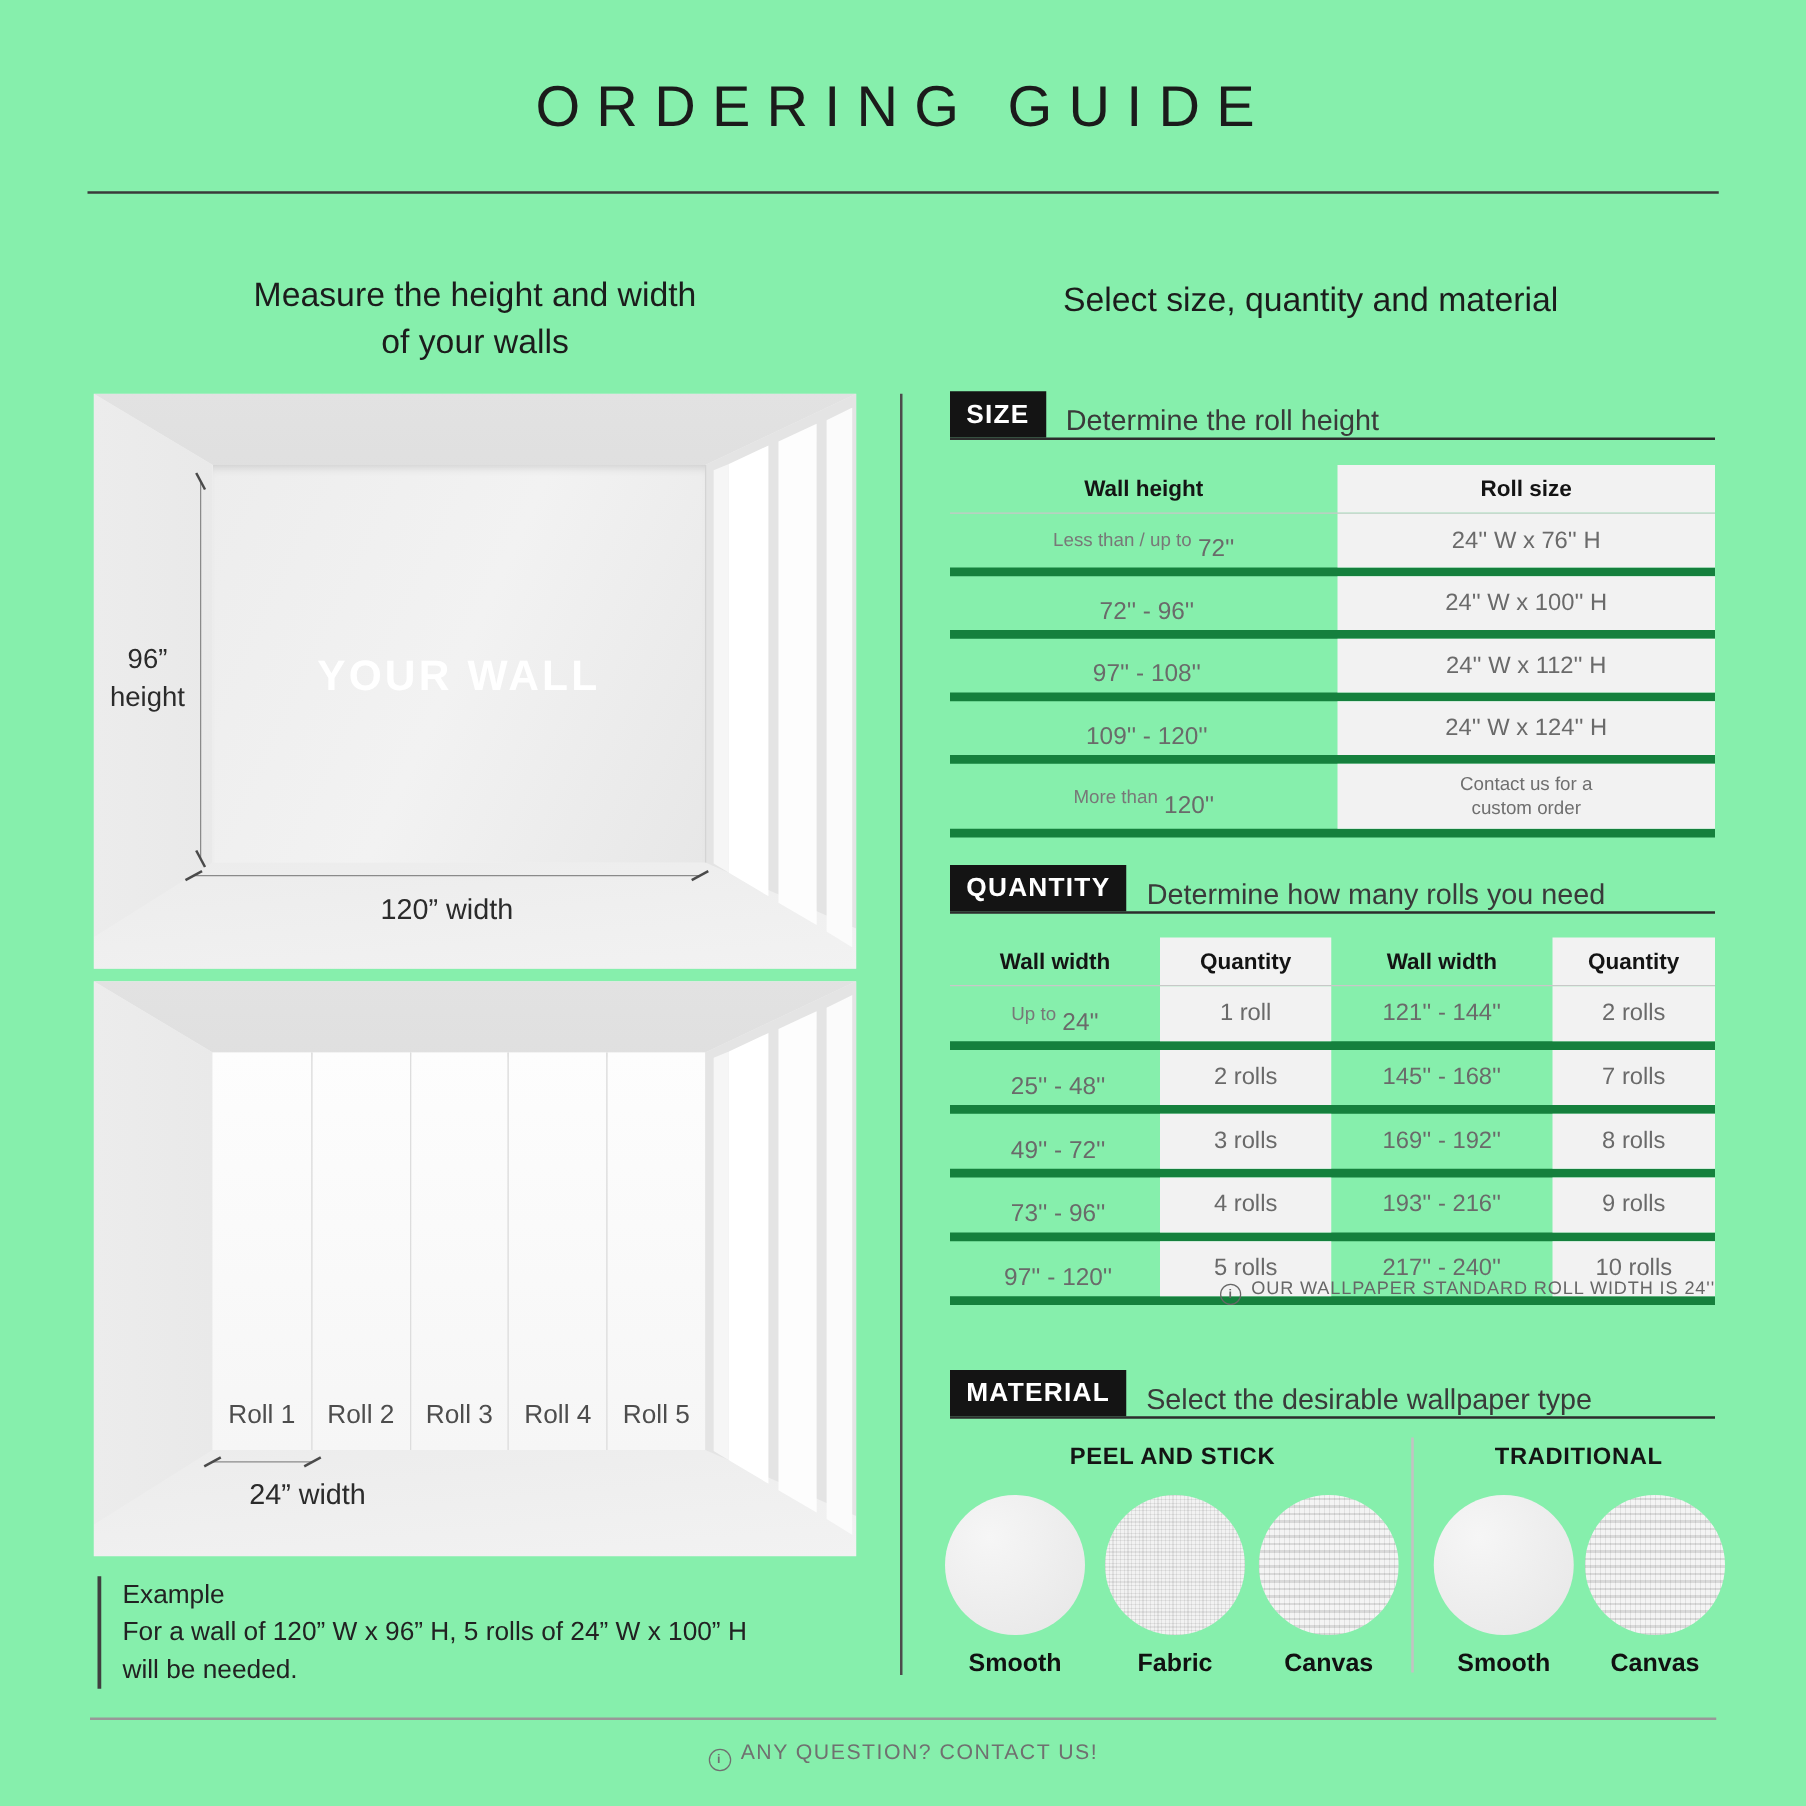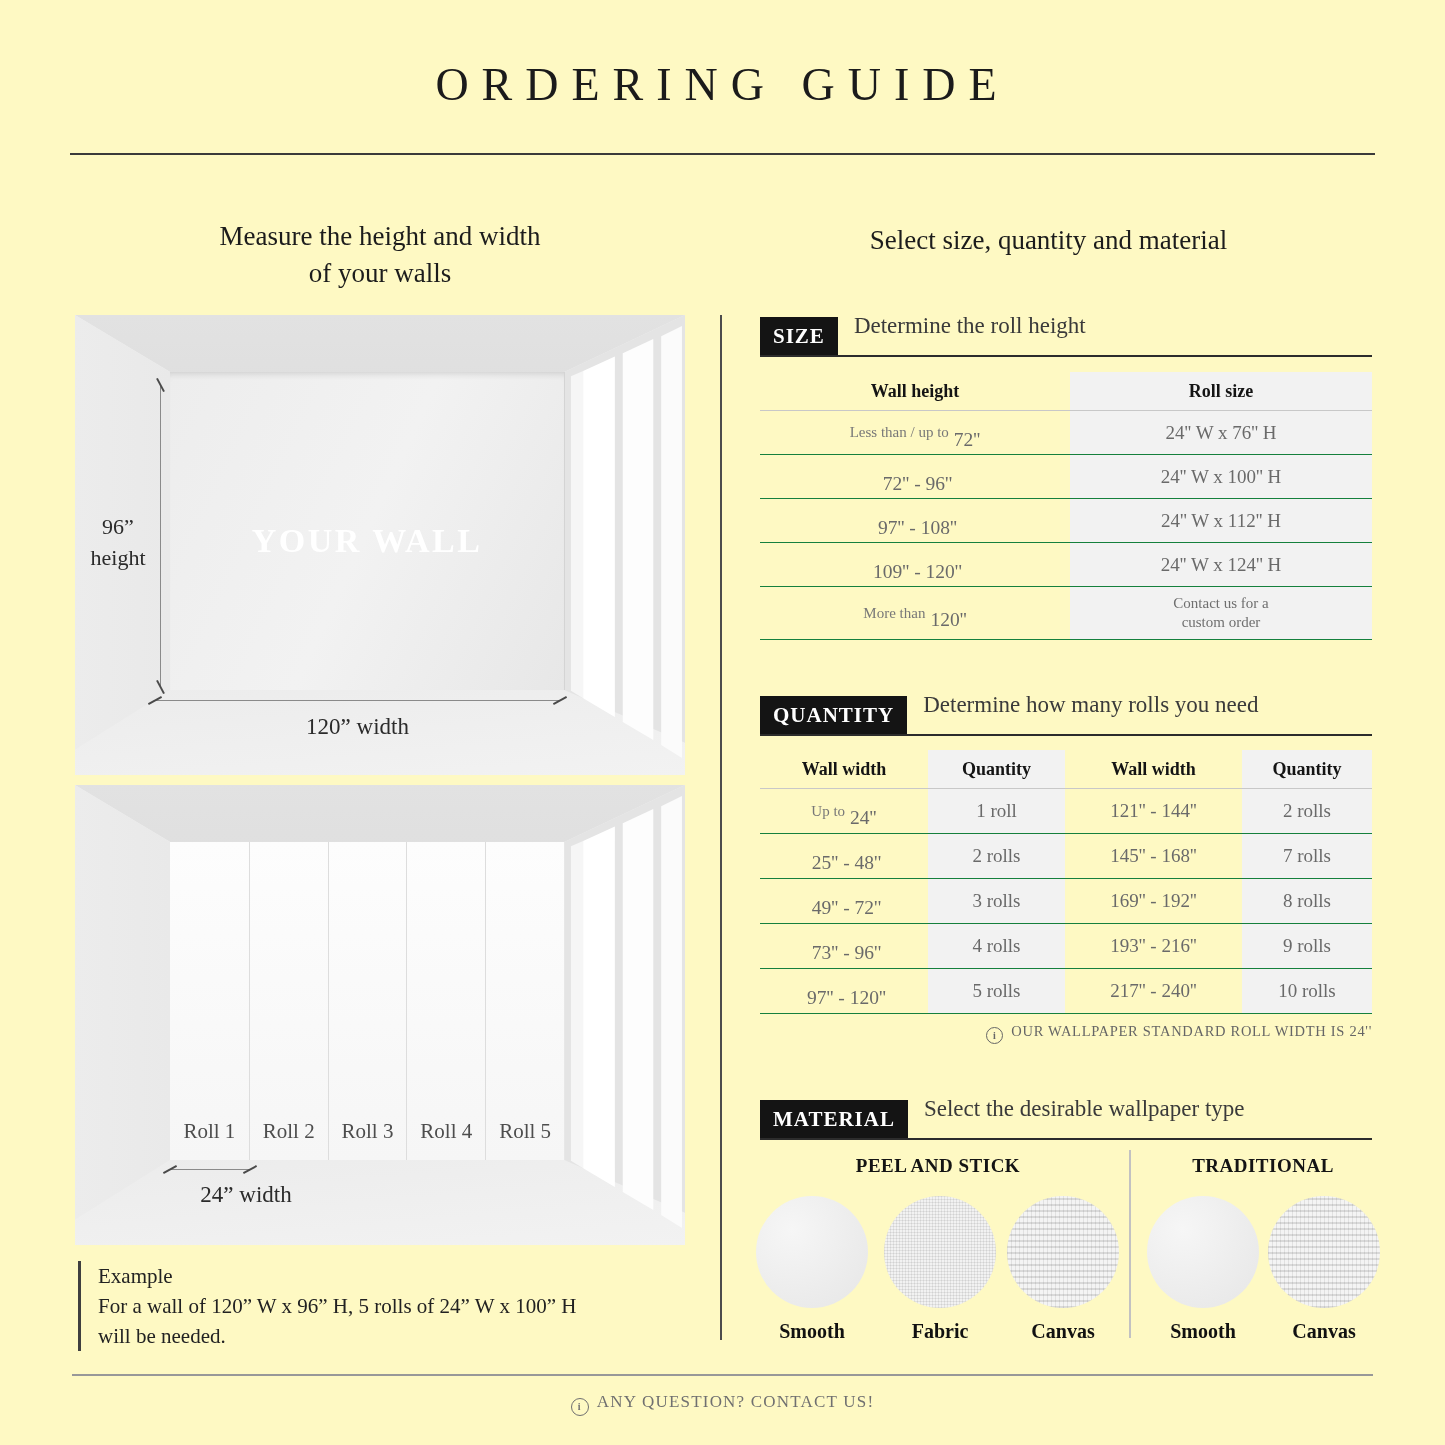--- a/index.html
+++ b/index.html
@@ -1,18 +1,18 @@
 <!DOCTYPE html>
 <html><head>
 <meta charset="utf-8">
 <style>
   html,body { margin:0; padding:0; background:#ffffff; }
   .canvas {
-    position:relative; width:1445px; height:1445px; background:#fef9c3;
-    font-family:Liberation Serif, serif; overflow:hidden; color:#1c1c1c;
+    position:relative; width:1445px; height:1445px; background:#86efac;
+    font-family:Liberation Sans, sans-serif; overflow:hidden; color:#1c1c1c;
   }
 
   
   .title {
     position:absolute; top:58px; left:0; width:100%; text-align:center;
     font-size:46px; letter-spacing:13px; font-weight:400; color:#1b1b1b;
   }
   .top-rule { position:absolute; left:70px; top:153px; width:1305px; height:2px; background:#3a3a3a; }
 
   
@@ -67,26 +67,26 @@
   .your-wall    { position:absolute; left:95px; top:207px; width:394px; text-align:center; font-size:34px; font-weight:700; letter-spacing:2.5px; color:#ffffff; }
   .width-label  { position:absolute; left:80px; top:399px; width:405px; text-align:center; font-size:23px; color:#2b2b2b; }
   .width-label-24 { position:absolute; left:86px; top:397px; width:170px; text-align:center; font-size:23px; color:#2b2b2b; }
 
   
   .example { position:absolute; left:78px; top:1261px; width:575px; border-left:3px solid #3f3f3f; padding-left:17px; font-size:21px; line-height:30px; color:#222222; }
 
   
   .sec { position:absolute; left:760px; width:612px; display:flex; align-items:flex-end; border-bottom:2px solid #2c2c2c; }
   .sec .tag  { background:#141414; color:#ffffff; font-weight:700; font-size:21px; letter-spacing:1px; padding:7px 13px 6px; }
-  .sec .desc { font-size:23px; color:#3a3a3a; margin-left:16px; padding-bottom:16px; white-space:nowrap; }
+  .sec .desc { font-size:23px; color:#3a3a3a; margin-left:16px; padding-bottom:0; white-space:nowrap; }
   .sec-size { top:313px; } .sec-qty { top:692px; } .sec-mat { top:1096px; }
 
   
   .tbl { position:absolute; left:760px; width:612px; }
-  .trow { display:grid; align-items:stretch; border-bottom:1px solid #15803d; }
+  .trow { display:grid; align-items:stretch; border-bottom:7px solid #15803d; }
   .thead-row { border-bottom:1px solid #c8c8c8; }
   .cell { display:flex; align-items:center; justify-content:center; text-align:center; font-size:19px; color:#6a6a6a; }
   .cell .sm { font-size:15px; margin-right:5px; color:#787878; }
   .cell .lg { font-size:19.5px;margin-top:14px; }
   .hcell { font-weight:700; font-size:18px; color:#141414; }
   .gray { background:#f2f2f2;text-align:center; }
   .size-table { top:372px; }
   .size-table .trow { grid-template-columns:310px 302px; height:43px; }
   .size-table .thead-row { height:38px; }
   .size-table .last { height:52px; }

